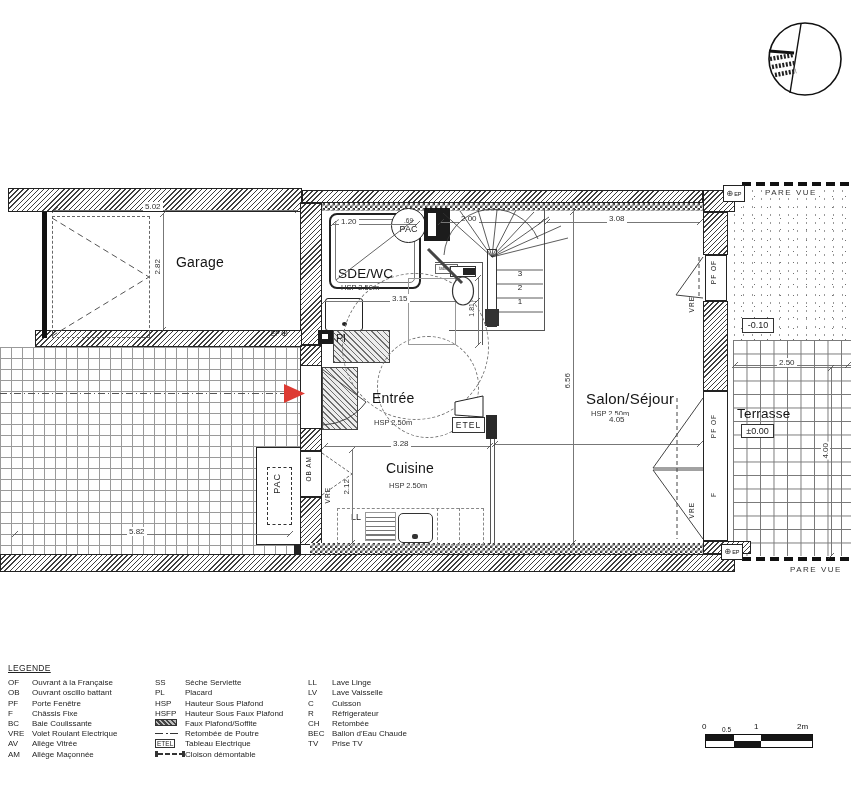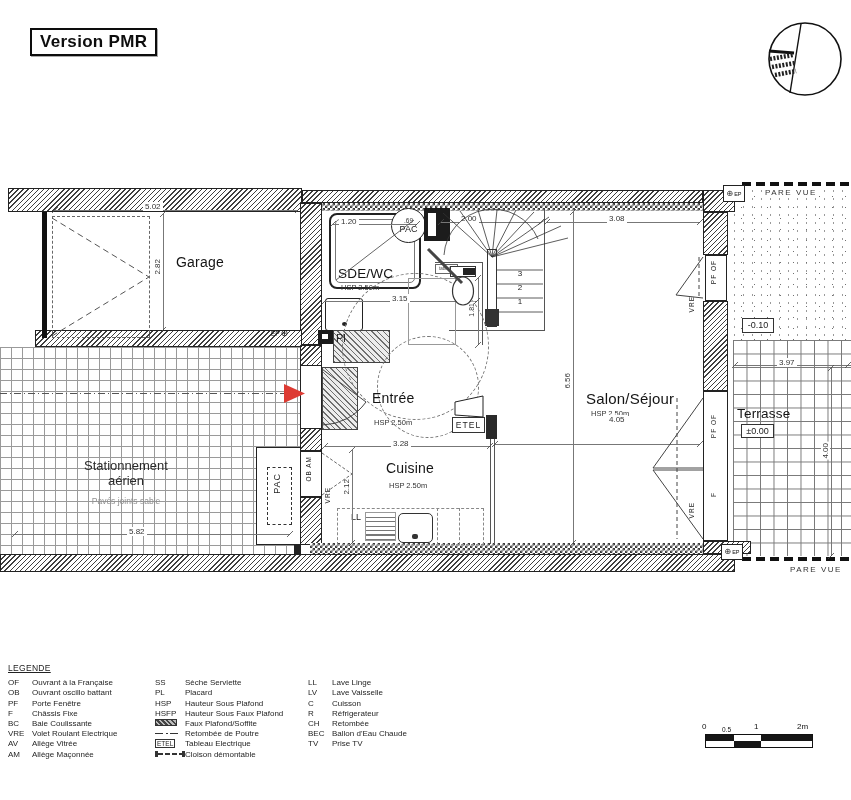--- a/index.html
+++ b/index.html
@@ -43,21 +43,20 @@
   .pvdash{height:4px;background:repeating-linear-gradient(90deg,#111 0,#111 9px,transparent 9px,transparent 14px);}
   .epbox{border:1.5px solid #222;background:#fff;display:flex;align-items:center;justify-content:center;
          font-size:5.5px;gap:1px;color:#111;}
   svg{display:block;}
 </style>
 </head>
 <body>
 
 <div class="page">
 
-  <div class="abs titlebox" style="left:30px;top:28px;height:28px;">Version PMR</div>
 
   <svg class="abs" style="left:763px;top:18px;" width="84" height="84" viewBox="0 0 84 84">
     <circle cx="42" cy="41" r="36" fill="#fff" stroke="#111" stroke-width="1.6"></circle>
     <path d="M38,6 L27,75" stroke="#111" stroke-width="1.4" fill="none"></path>
     <path d="M6,33 L31,35" stroke="#111" stroke-width="3"></path>
     <line x1="7" y1="41" x2="30" y2="37" stroke="#222" stroke-width="4.5" stroke-dasharray="2 1.5"></line>
     <line x1="9" y1="49" x2="32" y2="45" stroke="#222" stroke-width="4.5" stroke-dasharray="2 1.5"></line>
     <line x1="12" y1="57" x2="33" y2="53" stroke="#222" stroke-width="4.5" stroke-dasharray="2 1.5"></line>
   </svg>
 
@@ -173,25 +172,20 @@
   <div class="abs rl" style="left:338px;top:266px;font-size:13.5px;">SDE/WC</div>
   <div class="abs hsp" style="left:341px;top:283px;">HSP 2.50m</div>
   <div class="abs rl" style="left:372px;top:390px;">Entrée</div>
   <div class="abs hsp" style="left:374px;top:418px;">HSP 2.50m</div>
   <div class="abs rl" style="left:386px;top:460px;">Cuisine</div>
   <div class="abs hsp" style="left:389px;top:481px;">HSP 2.50m</div>
   <div class="abs rl" style="left:586px;top:390px;font-size:15px;">Salon/Séjour</div>
   <div class="abs hsp" style="left:591px;top:409px;"></div>
   <div class="abs hsp" style="left:591px;top:409px;">HSP 2.50m</div>
   <div class="abs rl" style="left:737px;top:406px;font-size:13.5px;">Terrasse</div>
-  <div class="abs" style="left:60px;top:458px;width:132px;text-align:center;">
-    <div style="font-size:13px;color:#2b2b2b;">Stationnement</div>
-    <div style="font-size:13px;color:#2b2b2b;">aérien</div>
-    <div style="font-size:8.5px;color:#8f8f8f;margin-top:8px;">Pavés joints sable</div>
-  </div>
 
   <div class="abs dimline-h" style="left:55px;top:210px;width:243px;"></div>
   <div class="abs dim" style="left:143px;top:202px;">5.02</div>
   <div class="abs dimline-v" style="left:163px;top:214px;height:116px;"></div>
   <div class="abs vdim" style="left:153px;top:258px;">2.82</div>
   <div class="abs dimline-h" style="left:333px;top:224px;width:84px;"></div>
   <div class="abs dim" style="left:339px;top:217px;">1.20</div>
   <div class="abs dimline-h" style="left:441px;top:222px;width:100px;"></div>
   <div class="abs dim" style="left:459px;top:214px;">2.00</div>
   <div class="abs dimline-h" style="left:547px;top:222px;width:153px;"></div>
@@ -204,21 +198,21 @@
   <div class="abs vdim" style="left:563px;top:372px;">6.56</div>
   <div class="abs dimline-h" style="left:325px;top:446px;width:165px;"></div>
   <div class="abs dim" style="left:391px;top:439px;text-align:center;">3.28</div>
   <div class="abs dimline-h" style="left:495px;top:444px;width:205px;"></div>
   <div class="abs dim" style="left:583px;top:415px;margin-left:24px;">4.05</div>
   <div class="abs dimline-v" style="left:352px;top:450px;height:93px;"></div>
   <div class="abs vdim" style="left:342px;top:478px;">2.12</div>
   <div class="abs dimline-h" style="left:15px;top:534px;width:275px;"></div>
   <div class="abs dim" style="left:127px;top:527px;">5.82</div>
   <div class="abs dimline-h" style="left:735px;top:365px;width:116px;"></div>
-  <div class="abs dim" style="left:777px;top:358px;">3.97</div>
+  <div class="abs dim" style="left:777px;top:358px;">2.50</div>
   <div class="abs dimline-v" style="left:831px;top:368px;height:188px;"></div>
   <div class="abs vdim" style="left:821px;top:442px;">4.00</div>
 
   <div class="abs vlbl" style="left:710px;top:260px;">PF OF</div>
   <div class="abs vlbl" style="left:688px;top:296px;">VRE</div>
   <div class="abs vlbl" style="left:710px;top:414px;color:#333;">PF OF</div>
   <div class="abs vlbl" style="left:710px;top:492px;color:#333;">F</div>
   <div class="abs vlbl" style="left:688px;top:502px;">VRE</div>
   <div class="abs vlbl" style="left:305px;top:456px;">OB AM</div>
   <div class="abs vlbl" style="left:324px;top:487px;">VRE</div>

